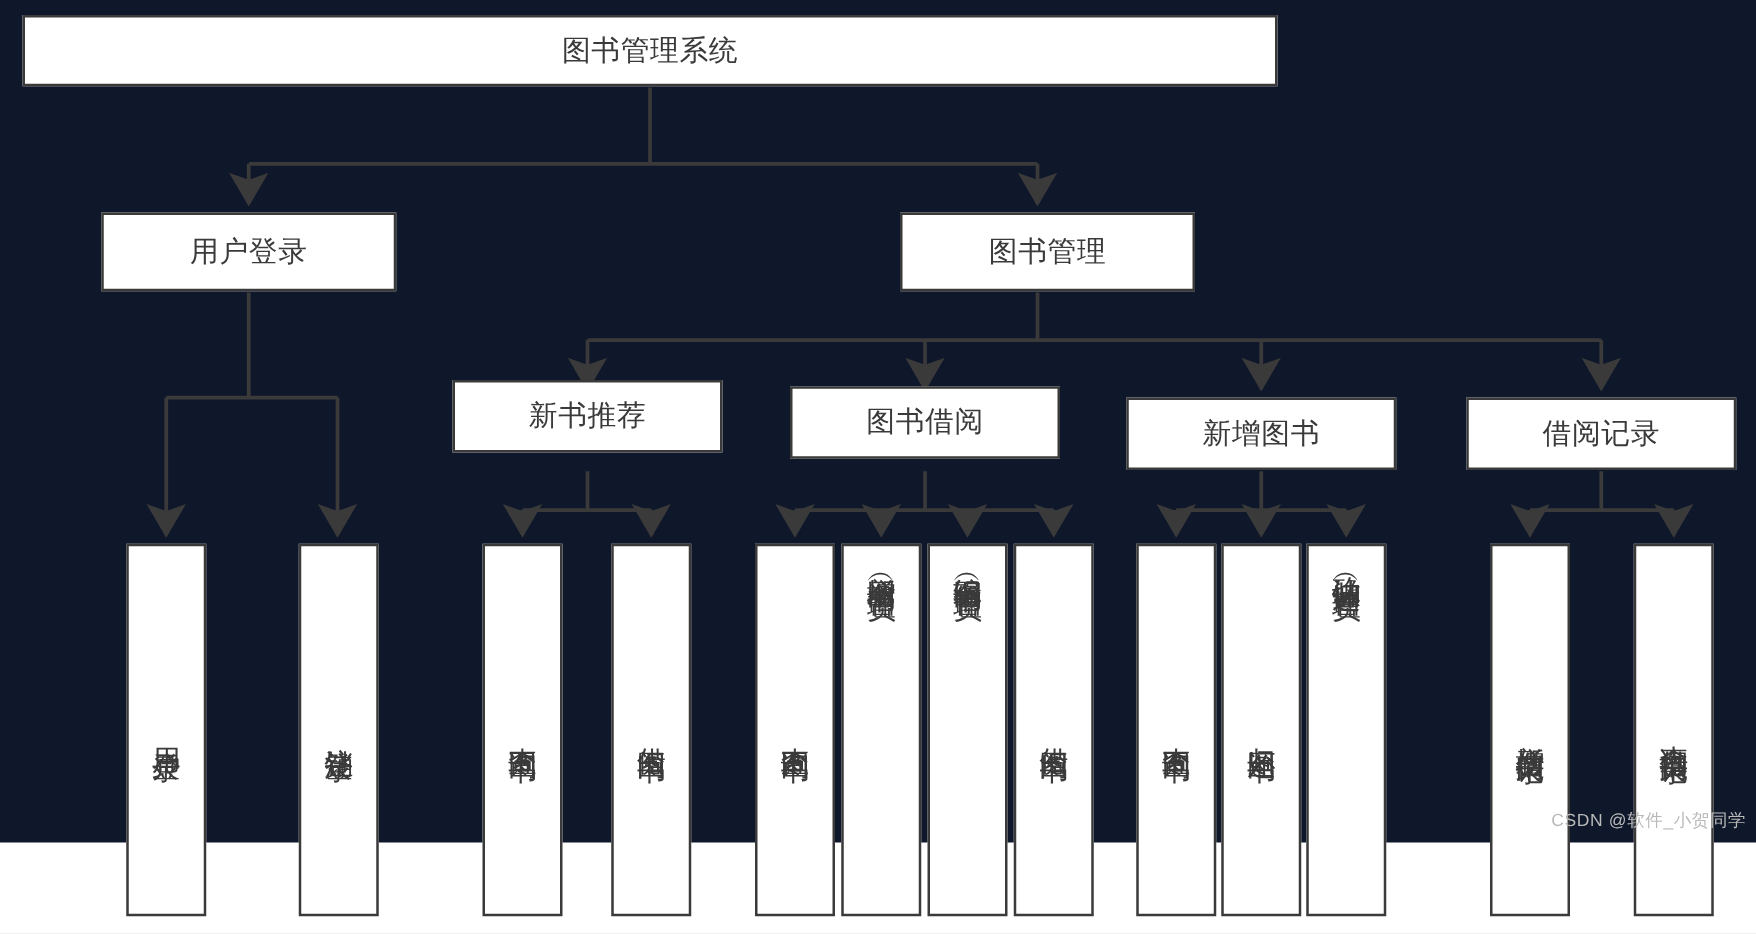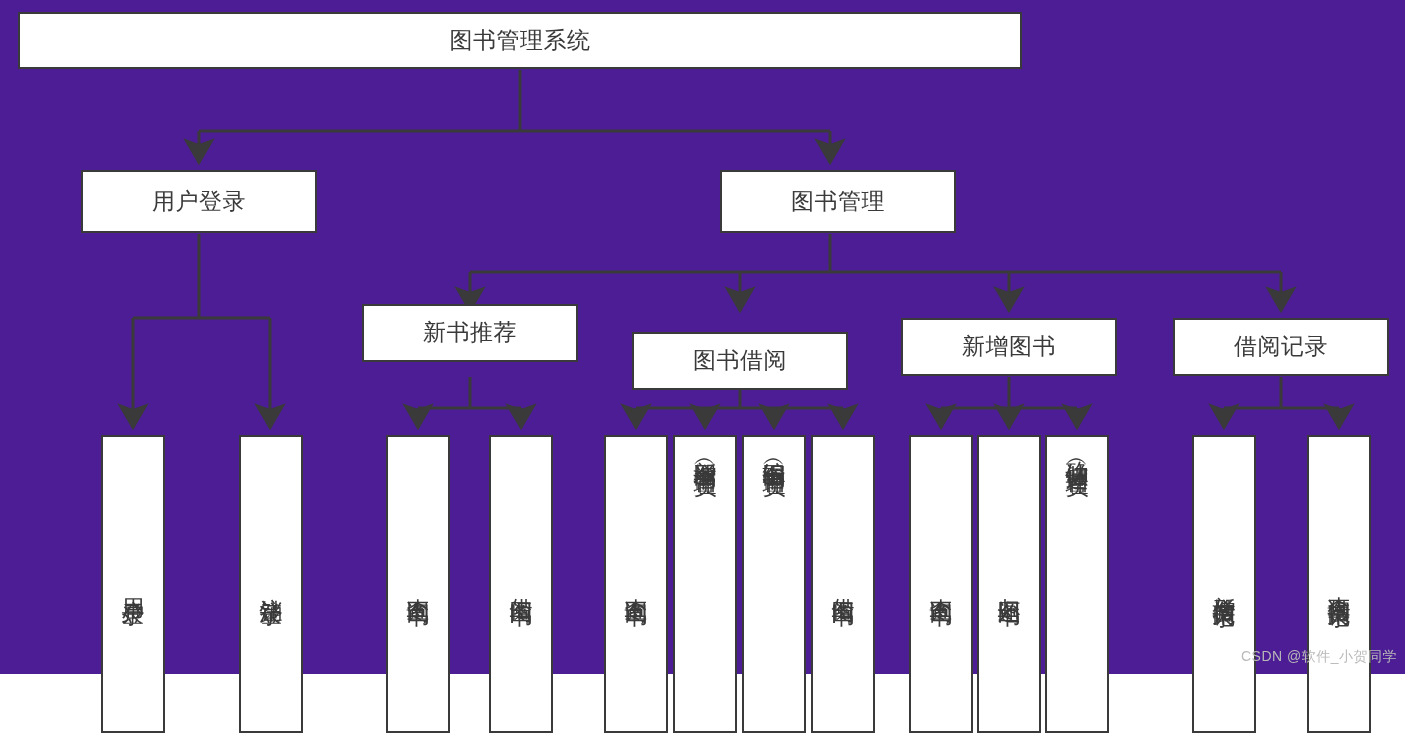--- a/index.html
+++ b/index.html
@@ -10,21 +10,21 @@
   body {
     width: 1405px;
     height: 747px;
     font-family: "Liberation Sans", "DejaVu Sans", sans-serif;
     overflow: hidden;
   }
   #diagram-root {
     position: relative;
     width: 1405px;
     height: 674px;
-    background: #4c1d95;
+    background: #0f172a;
   }
   #tree-svg {
     position: absolute;
     left: 0;
     top: 0;
     width: 1405px;
     height: 747px;
   }
   .node-box {
     position: absolute;
@@ -136,21 +136,21 @@
   </div>
 
   <div class="node-box node-horizontal" style="left:720px; top:170px; width:236px; height:63px;">
     <span class="node-label">图书管理</span>
   </div>
 
   <div class="node-box node-horizontal" style="left:362px; top:304px; width:216px; height:58px;">
     <span class="node-label">新书推荐</span>
   </div>
 
-  <div class="node-box node-horizontal" style="left:632px; top:332px; width:216px; height:58px;">
+  <div class="node-box node-horizontal" style="left:632px; top:309px; width:216px; height:58px;">
     <span class="node-label">图书借阅</span>
   </div>
 
   <div class="node-box node-horizontal" style="left:901px; top:318px; width:216px; height:58px;">
     <span class="node-label">新增图书</span>
   </div>
 
   <div class="node-box node-horizontal" style="left:1173px; top:318px; width:216px; height:58px;">
     <span class="node-label">借阅记录</span>
   </div>

